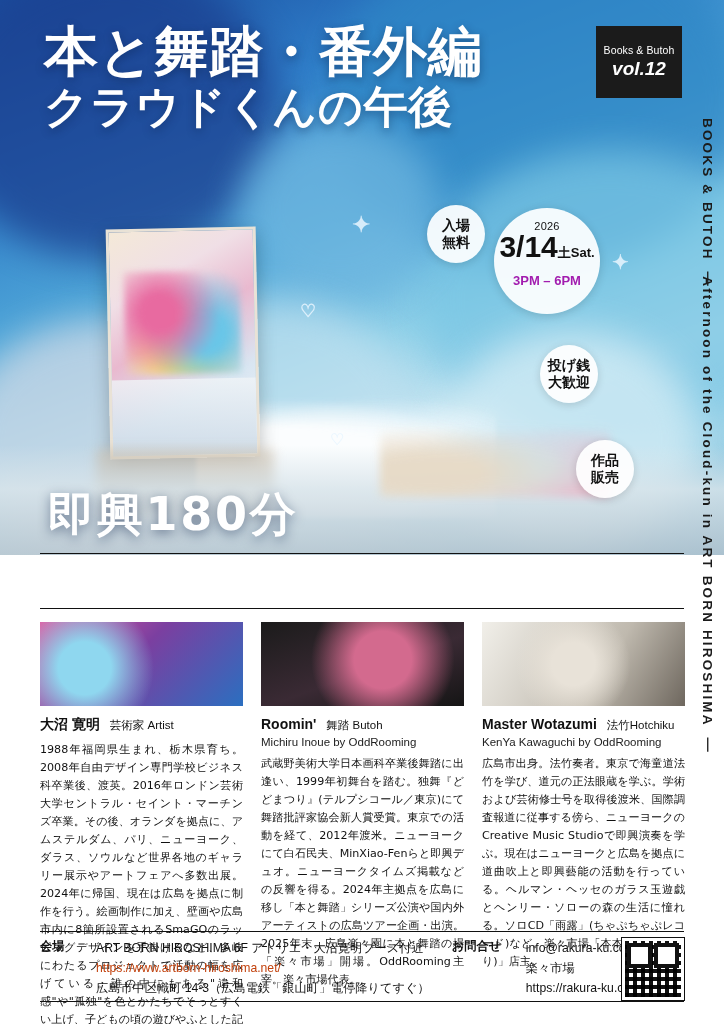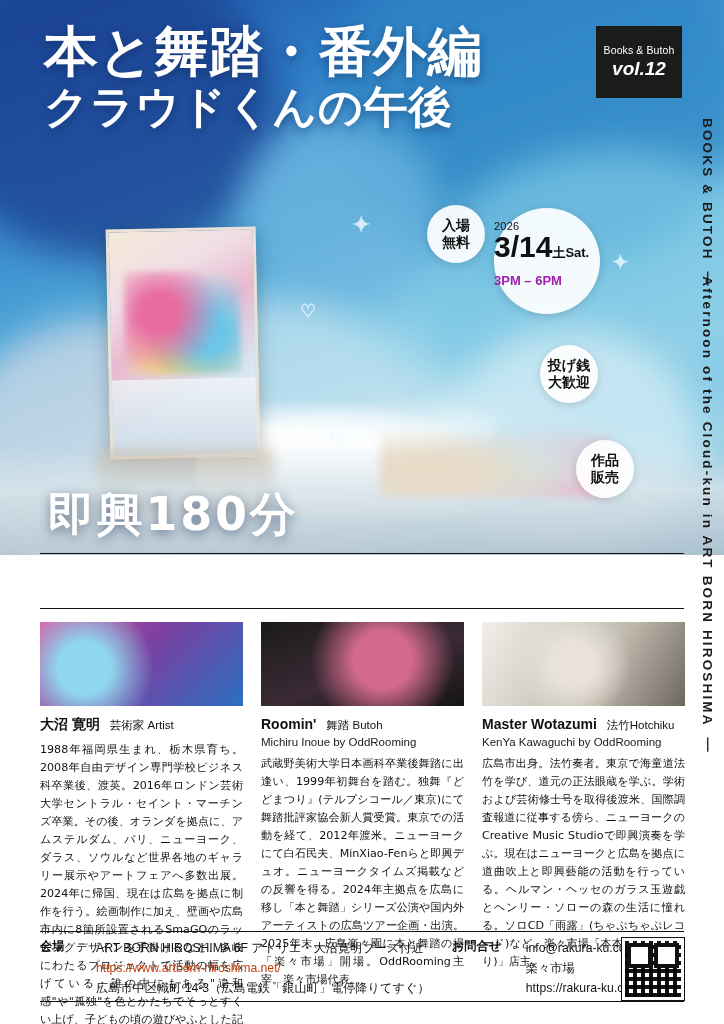--- a/index.html
+++ b/index.html
@@ -118,21 +118,21 @@
     font-size: 13.5px; font-weight: 700; letter-spacing: .16em;
     color: #1b1b1b;
     white-space: nowrap;
   }
 
   
   .date-circle {
     position: absolute; left: 494px; top: 208px; width: 106px; height: 106px;
     border-radius: 50%; background: rgba(255,255,255,.92);
     box-shadow: 0 2px 10px rgba(0,0,0,.15);
-    color: #111;
+    text-align: center; color: #111;
   }
   .date-circle .year { font-size: 11px; margin-top: 12px; letter-spacing: .02em; }
   .date-circle .day { font-size: 30px; font-weight: 700; line-height: 1.05; margin-top: -1px; }
   .date-circle .day small { font-size: 13px; }
   .date-circle .time { font-size: 13px; font-weight: 700; color: #a21caf; margin-top: 10px; }
 
   .pill {
     position: absolute; width: 58px; height: 58px; border-radius: 50%;
     background: rgba(255,255,255,.92);
     display: flex; align-items: center; justify-content: center; text-align: center;

